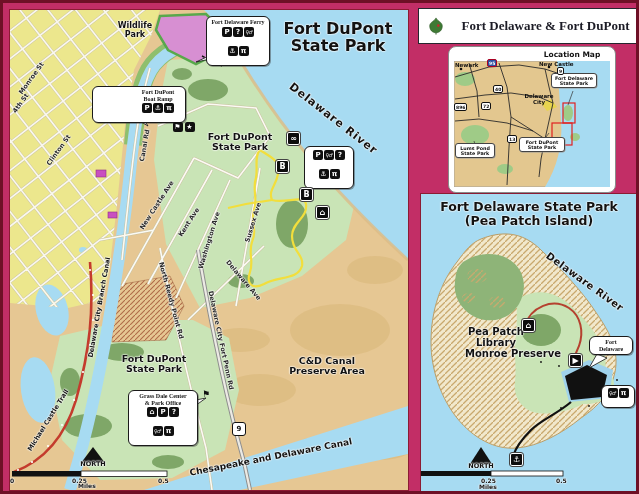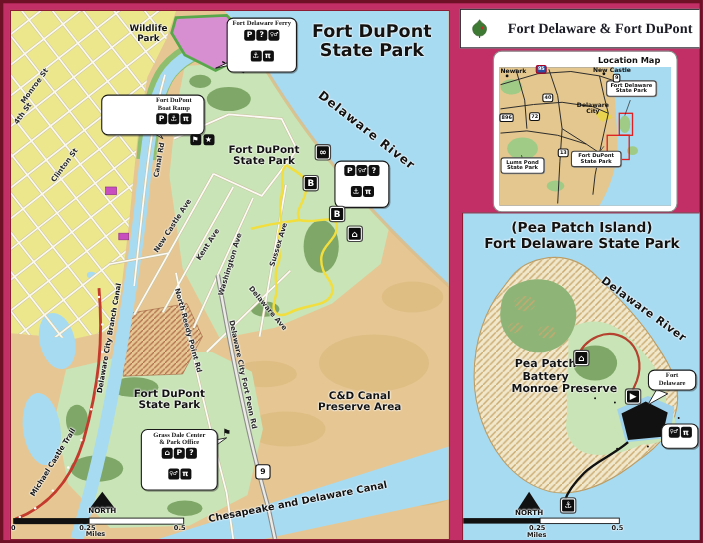--- a/index.html
+++ b/index.html
@@ -352,27 +352,27 @@
       </g>
       <polygon points="176,160 186,164 168,174" fill="#fff" stroke="#111" stroke-width="0.8"></polygon>
       <polygon points="60,253 49,270 71,270" fill="#111"></polygon>
       <g>
         <rect x="0" y="277" width="70" height="5" fill="#111"></rect>
         <rect x="70" y="277" width="72" height="5" fill="#fff" stroke="#111" stroke-width="0.8"></rect>
       </g>
     </svg>
 
     <div class="lbl ctr" style="left:0px;top:6px;width:216px;font-size:12.5px;">
+      <span class="blk">Fort Delaware State Park</span>
       <span class="blk">(Pea Patch Island)</span>
-      <span class="blk">Fort Delaware State Park</span>
     </div>
     <div class="lbl" style="left:117px;top:83px;font-size:10px;letter-spacing:0.5px;transform:rotate(36deg);">Delaware River</div>
     <div class="lbl ctr" style="left:44px;top:133px;width:62px;font-size:10px;">
       <span class="blk">Pea Patch</span>
-      <span class="blk">Battery</span>
+      <span class="blk">Library</span>
       <span class="blk">Monroe Preserve</span>
     </div>
     <span class="ptile" style="left:101px;top:125px;">⌂</span>
     <span class="ptile" style="left:148px;top:160px;">▶</span>
     <div class="callout" style="left:168px;top:142px;width:40px;padding:2px 1px;">
       <span class="t">Fort</span>
       <span class="t">Delaware</span>
     </div>
     <div class="callout" style="left:180px;top:191px;width:30px;padding:1px 1px;">
       <span class="tile sm">♀♂</span><span class="tile">π</span>

